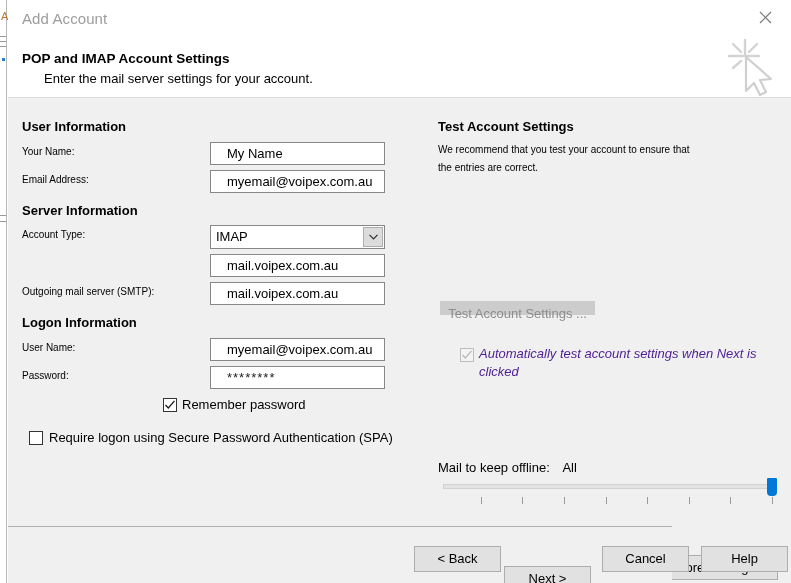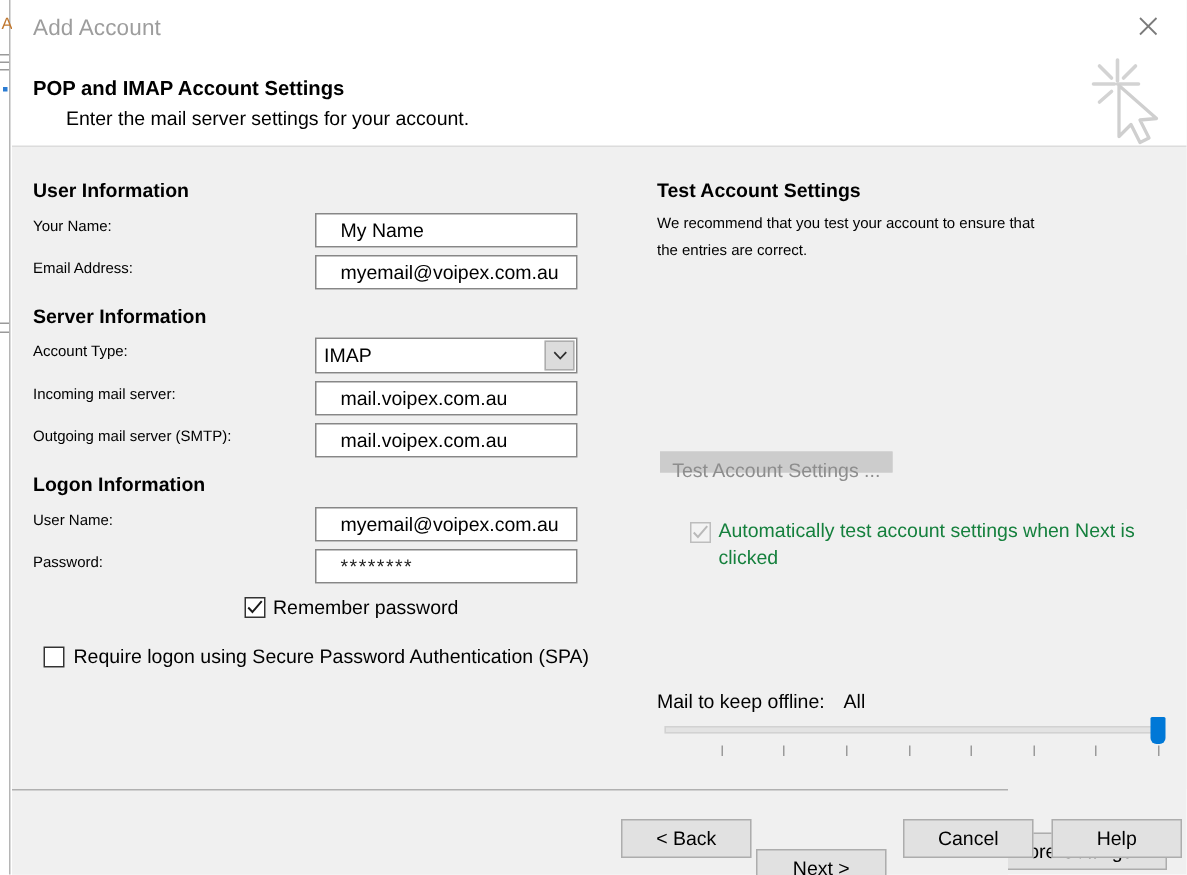--- a/index.html
+++ b/index.html
@@ -175,21 +175,21 @@
     box-sizing: border-box;
   }
   .cb-box.disabled {
     border-color: #bdbdbd;
     background: #f3f3f3;
   }
   .cb-label {
     position: absolute;
     font-size: 13px;
   }
-  .cb-label.disabled { color: #15803d; }
+  .cb-label.disabled { color: #4c1d95; font-style: italic; }
 
   
   #test-settings-button {
     position: absolute;
     left: 432px; top: 202px;
     width: 155px; height: 14px;
     background: #cccccc;
     border: 1px solid #cccccc;
     box-sizing: border-box;
     color: #8d8d8d;
@@ -336,21 +336,20 @@
     <div class="field-label" style="left:14px; top:130px;">Account Type:</div>
     <div id="account-type-combo" style="top:126px;">
       <span id="account-type-value">IMAP</span>
       <span id="account-type-arrow-btn">
         <svg width="9" height="6" viewBox="0 0 9 6" aria-hidden="true">
           <path d="M0.5 0.8 L4.5 5 L8.5 0.8" fill="none" stroke="#303030" stroke-width="1.2"></path>
         </svg>
       </span>
     </div>
 
-    <div class="field-label" style="left:14px; top:159px;">Incoming mail server:</div>
     <div class="text-input" style="left:202px; top:155px; width:175px;">mail.voipex.com.au</div>
 
     <div class="field-label" style="left:14px; top:187px;">Outgoing mail server (SMTP):</div>
     <div class="text-input" style="left:202px; top:183px; width:175px;">mail.voipex.com.au</div>
 
     <div class="section-head" style="left:14px; top:216px;">Logon Information</div>
 
     <div class="field-label" style="left:14px; top:243px;">User Name:</div>
     <div class="text-input" style="left:202px; top:239px; width:175px;">myemail@voipex.com.au</div>
 

